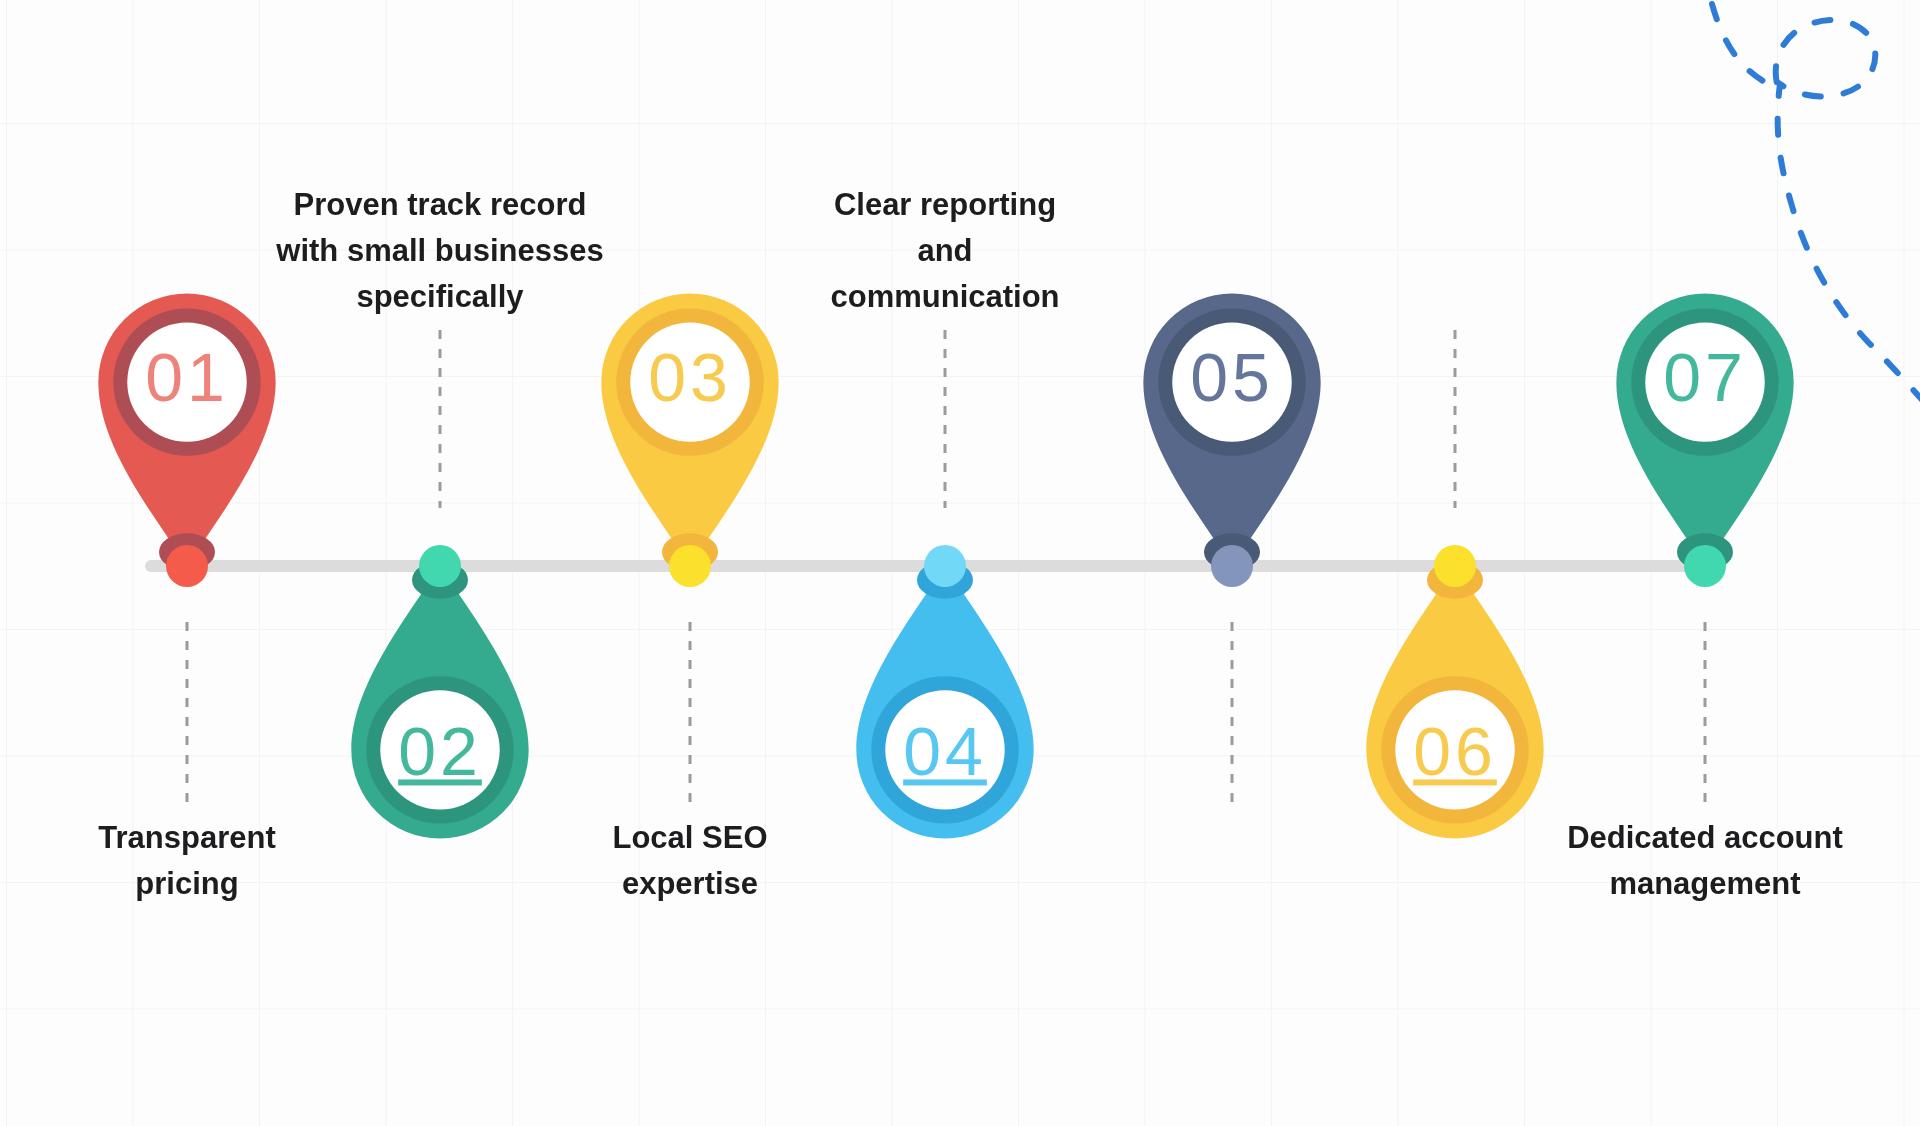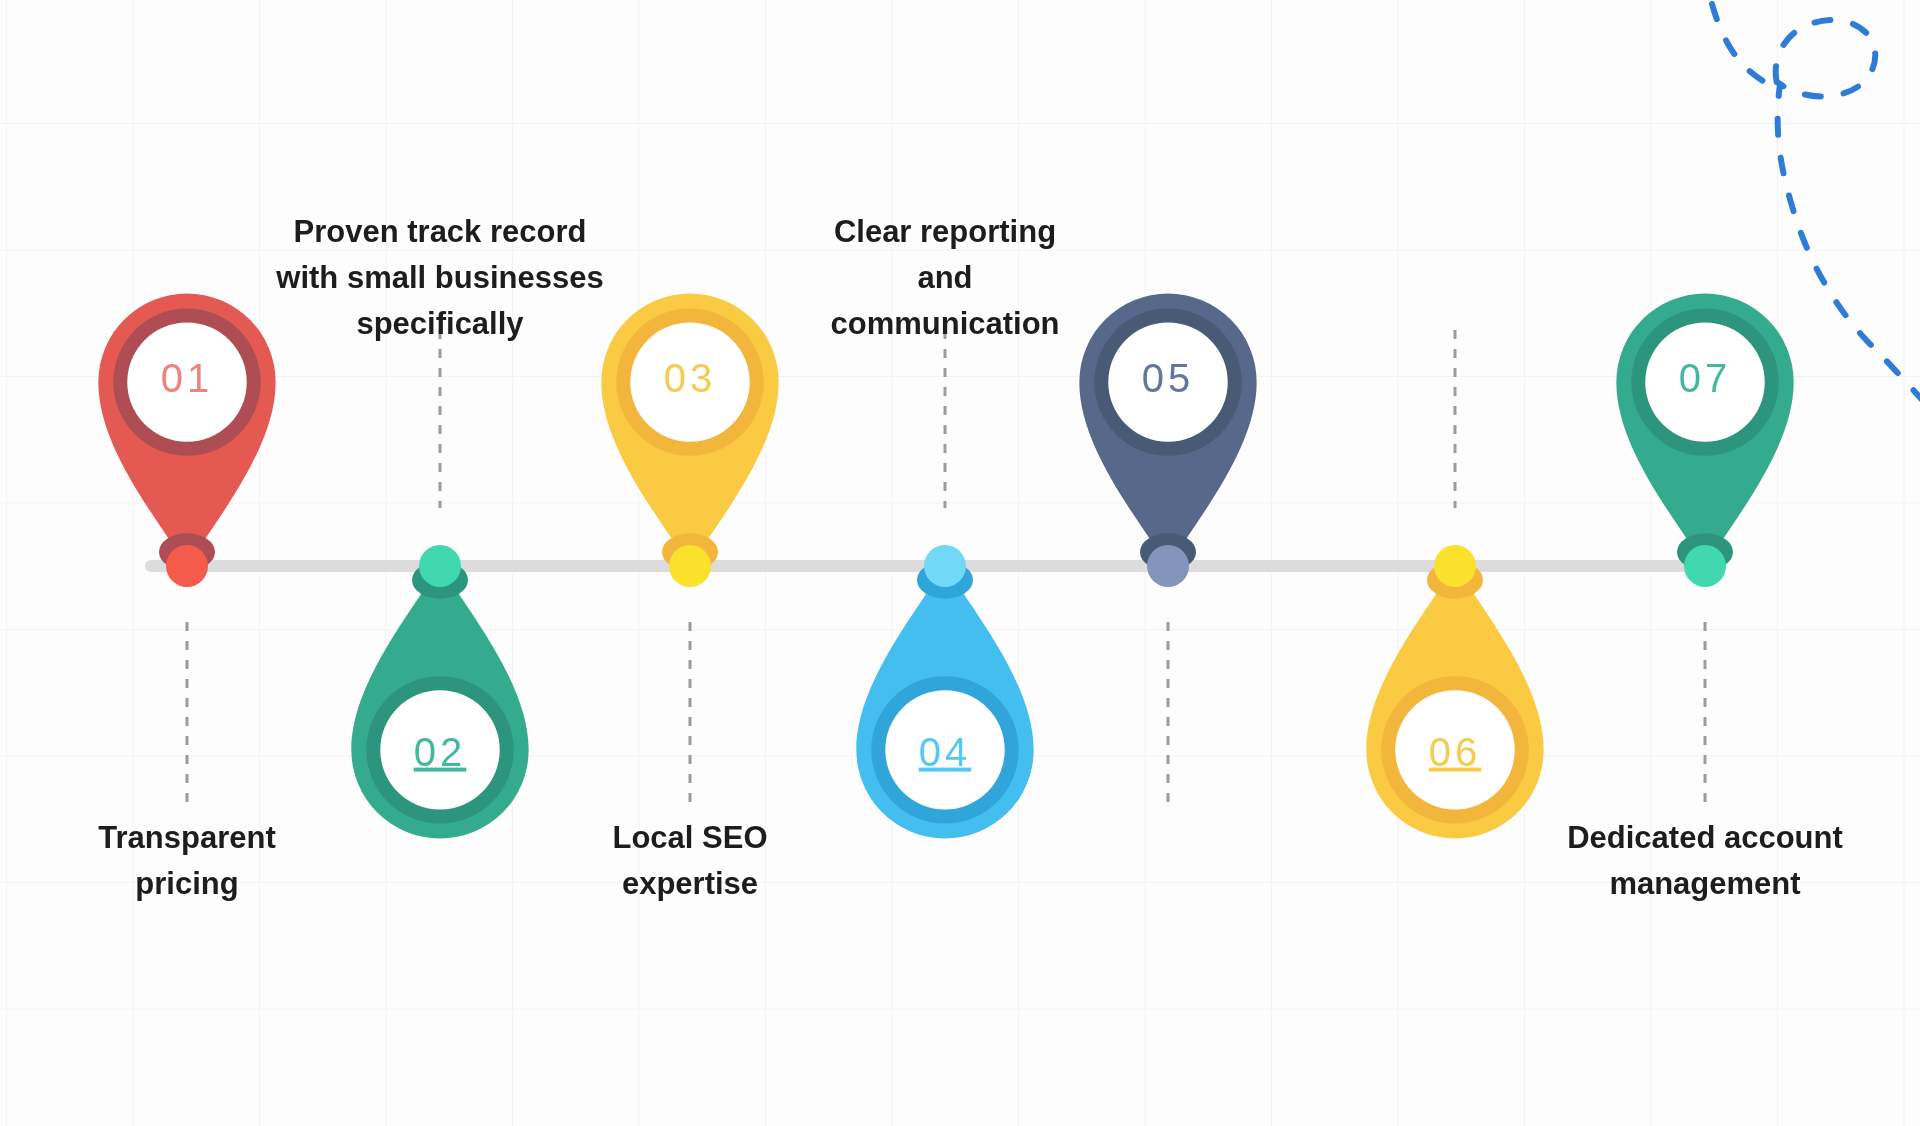--- a/index.html
+++ b/index.html
@@ -17,34 +17,34 @@
   }
   .timeline{
     position:absolute;left:145px;top:560px;width:1572px;height:12px;
     border-radius:6px;background:var(--timeline,#DCDCDC);z-index:1;
   }
   .curve-svg{position:absolute;left:0;top:0;width:1920px;height:1126px;pointer-events:none;z-index:0;}
   .curve-svg path{fill:none;stroke:var(--curve,#2E7CD6);stroke-width:6;stroke-linecap:round;stroke-dasharray:16 23;}
 
   .col{position:absolute;top:0;bottom:0;width:520px;}
   .col-1{left:-73px;}  .col-2{left:180px;}  .col-3{left:430px;text-decoration:underline;}
-  .col-4{left:685px;}  .col-5{left:908px;text-decoration:underline;}  .col-6{left:1195px;} .col-7{left:1445px;}
+  .col-4{left:685px;}  .col-5{left:972px;text-decoration:underline;}  .col-6{left:1195px;} .col-7{left:1445px;}
 
   .pin{position:absolute;left:50%;width:190px;height:280px;z-index:2;}
   .pin-down{top:286px;transform:translateX(-50%);}
   .pin-up{top:566px;transform:translateX(-50%) scaleY(-1);}
   .pin .body{fill:var(--body,#ccc);}
   .pin .tip{fill:var(--ring,#999);}
   .pin .ring{fill:var(--ring,#999);}
   .pin .inner{fill:#ffffff;}
 
   .num{
     position:absolute;left:50%;transform:translate(-50%,-52%);
     z-index:4;color:var(--number,#999);
-    font-size:40px;font-weight:200;letter-spacing:4px;white-space:nowrap;
+    font-size:68px;font-weight:200;letter-spacing:4px;white-space:nowrap;
   }
   .num-down{top:379px;}
   .num-up{top:753px;text-decoration:underline;}
 
   .dot{
     position:absolute;left:50%;top:566px;transform:translate(-50%,-50%);
     width:42px;height:42px;border-radius:50%;
     background:var(--dot,#bbb);z-index:3;
   }
   .connector{
@@ -54,21 +54,21 @@
   }
   .connector-top{top:330px;height:178px;}
   .connector-bottom{top:622px;height:180px;}
 
   .label{
     position:absolute;left:50%;transform:translate(-50%,-50%);
     width:520px;text-align:center;white-space:pre-line;
     color:var(--text,#1D1D1F);font-size:31px;line-height:46px;font-weight:700;
     z-index:2;
   }
-  .label-top{top:251px;margin-top:27px;}
+  .label-top{top:251px;}
   .label-bottom{top:861px;}
 </style>
 </head>
 <body>
 
 <div class="canvas">
 
   <svg class="curve-svg" viewBox="0 0 1920 1126" xmlns="http://www.w3.org/2000/svg">
     <path d="M 1712 4
              C 1722 40 1740 74 1778 88

